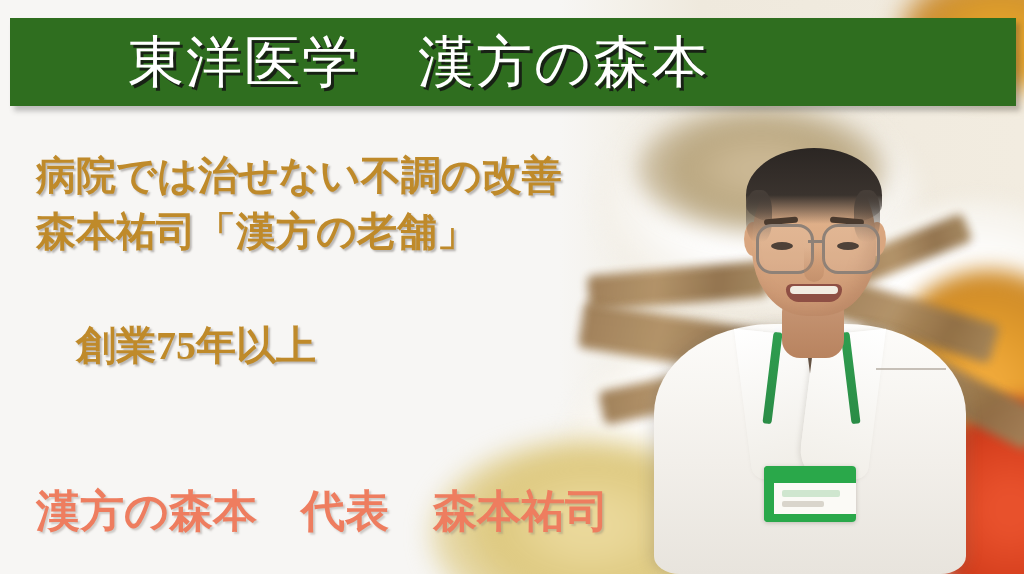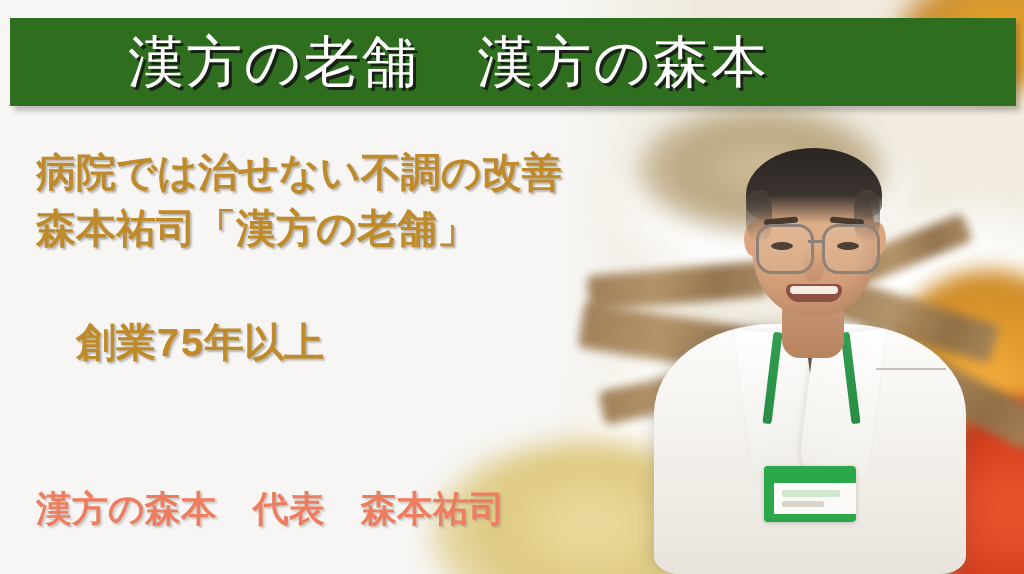--- a/index.html
+++ b/index.html
@@ -223,36 +223,36 @@
     margin-left: 118px;
     color: #ffffff;
     font-size: 56px;
     line-height: 1;
     letter-spacing: 2px;
     white-space: pre;
     text-shadow: 3px 3px 0 rgba(20,20,20,.85);
   }
 
   
-  .copy { position: absolute; left: 36px; font-family: Liberation Mono, monospace; }
+  .copy { position: absolute; left: 36px; }
   .copy-line {
     font-size: 40px;
     line-height: 56px;
     letter-spacing: 0px;
     white-space: pre;
     color: #bf8a2a;
     text-shadow: 2px 2px 2px rgba(110,105,100,.45);
     font-weight: 700;
   }
   #block-problem { top: 148px; }
   #block-history { top: 318px; margin-left: 40px; }
   #block-signature { top: 488px; }
   #block-signature .copy-line {
     color: #ee7d5f;
-    font-size: 36px;
+    font-size: 44px;
     line-height: 48px;
     text-shadow: 2px 2px 2px rgba(130,120,115,.35);
   }
 </style>
 </head>
 <body>
 
 <div id="slide">
 
   <div class="photo">
@@ -308,21 +308,21 @@
       <div class="glasses-r"></div>
       <div class="glasses-bridge"></div>
       <div class="nose"></div>
       <div class="mouth">
         <div class="teeth"></div>
       </div>
     </div>
   </div>
 
   <div class="banner">
-    <div class="banner-title">漢方の老舗　漢方の森本</div>
+    <div class="banner-title">東洋医学　漢方の森本</div>
   </div>
 
   <div class="copy" id="block-problem">
     <div class="copy-line">病院では治せない不調の改善</div>
     <div class="copy-line">森本祐司「漢方の老舗」</div>
   </div>
 
   <div class="copy" id="block-history">
     <div class="copy-line">創業75年以上</div>
   </div>

